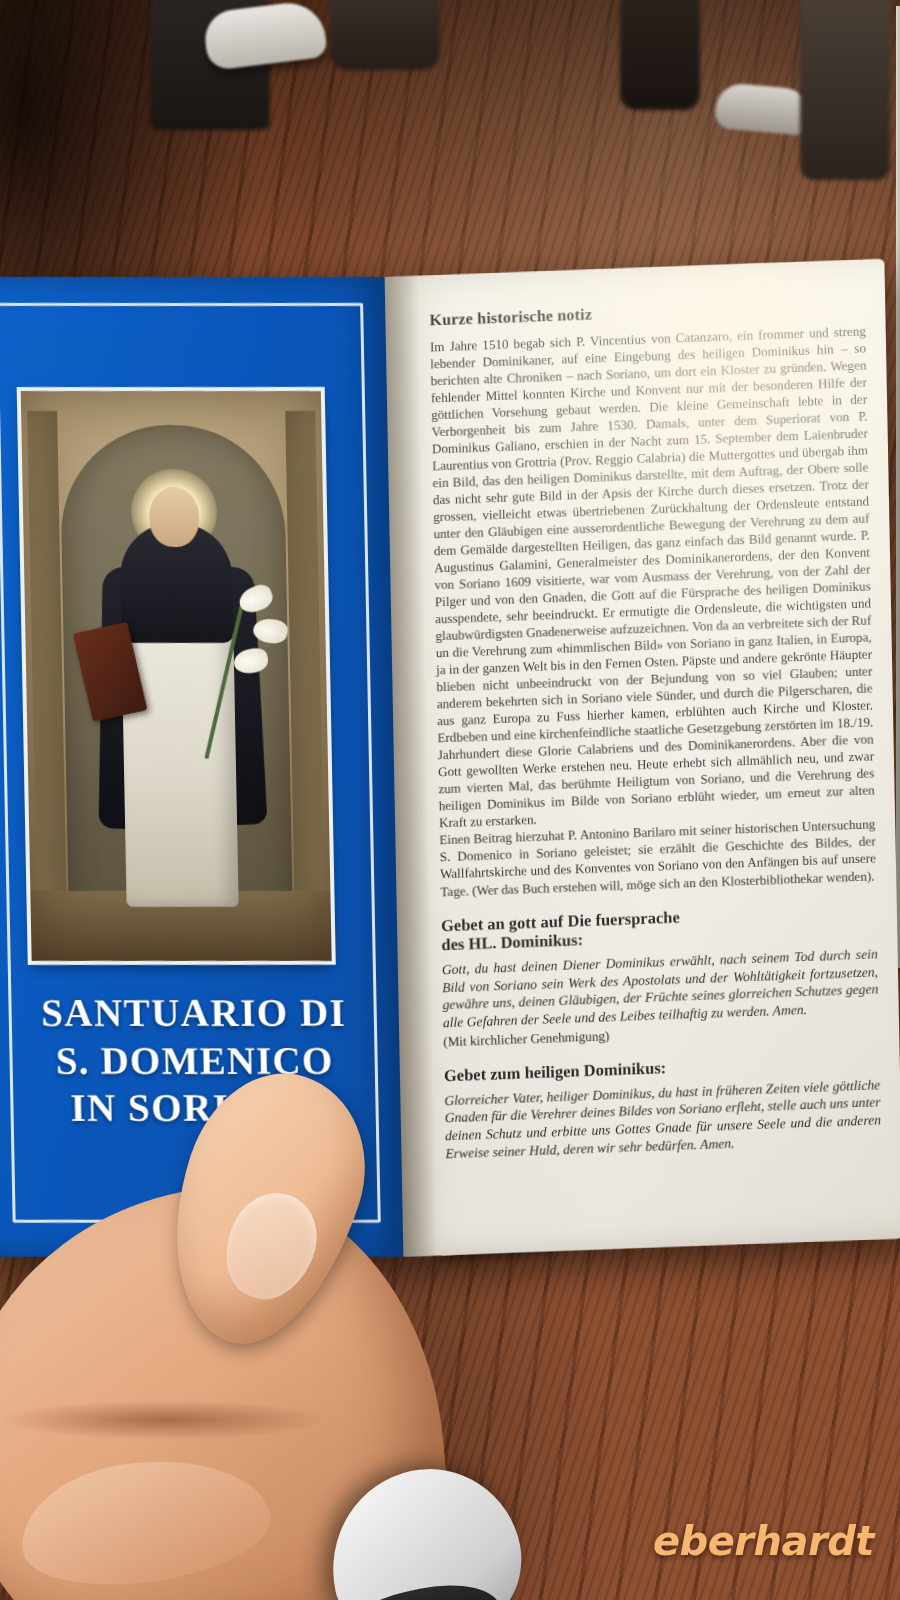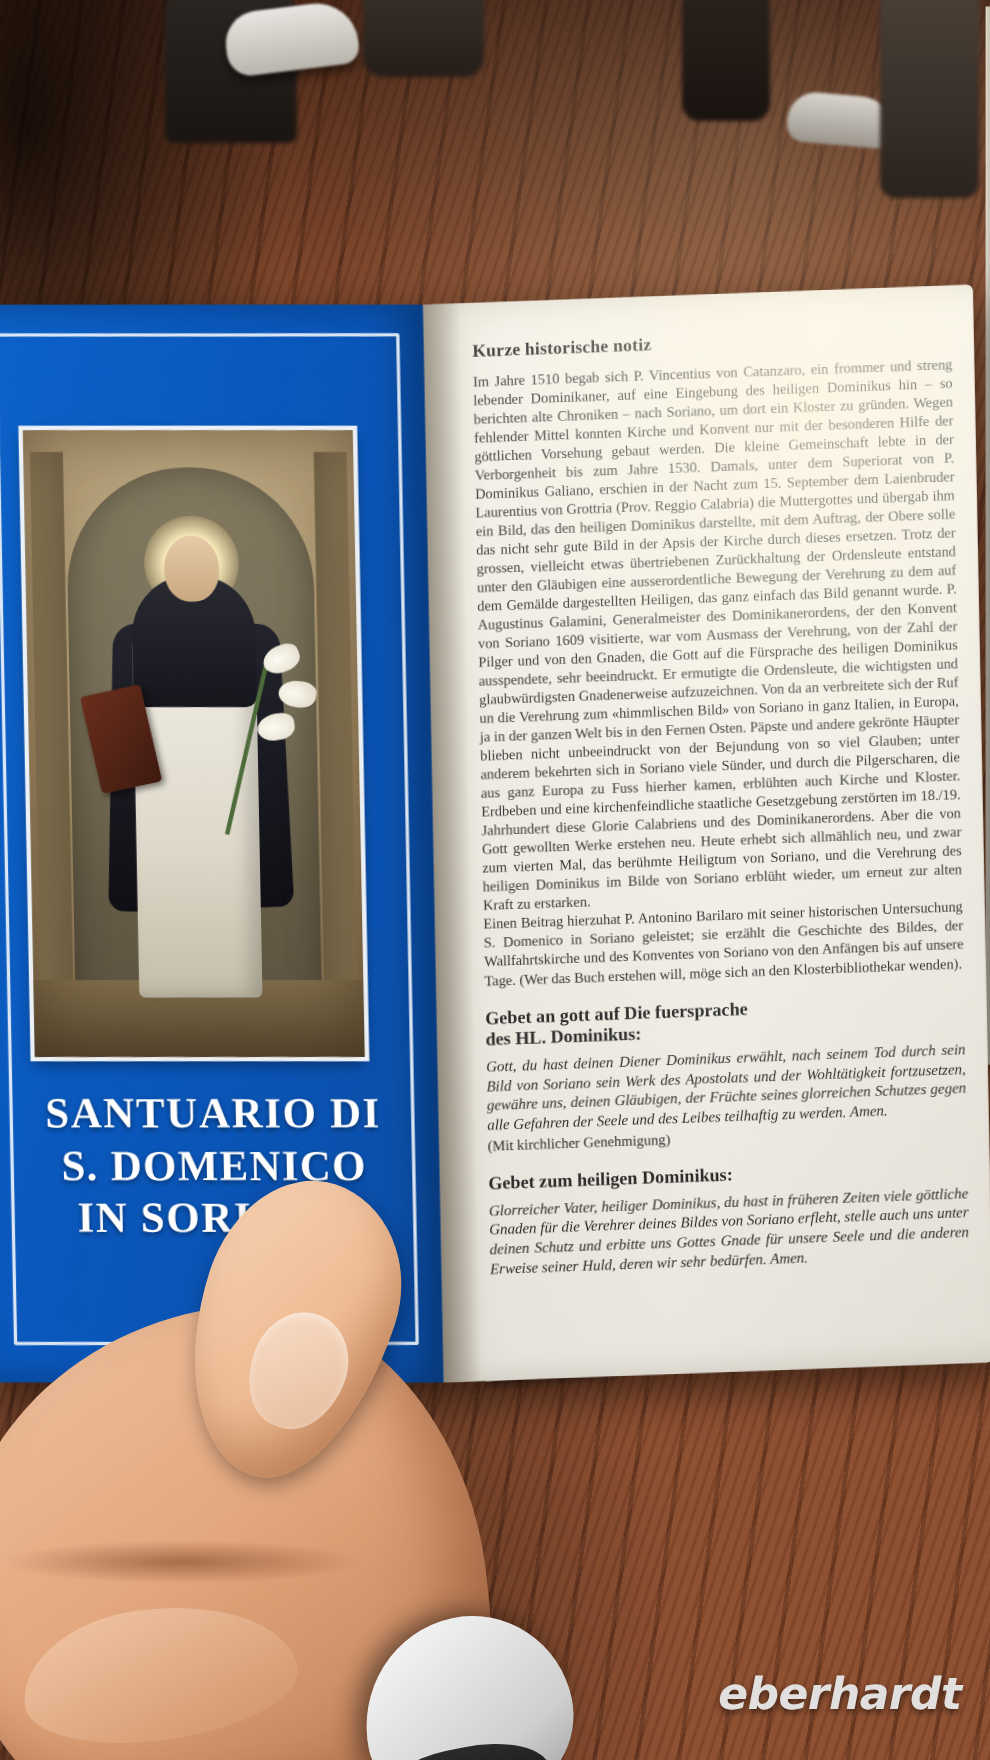--- a/index.html
+++ b/index.html
@@ -413,21 +413,21 @@
     z-index: 28;
     box-shadow: 0 4px 8px rgba(0,0,0,.4);
   }
 
   
   .watermark {
     position: absolute;
     right: 26px;
     bottom: 36px;
     z-index: 60;
-    color: #e5e5e5;
+    color: #fdba74;
     font-family: "DejaVu Sans", sans-serif;
     font-weight: bold;
     font-style: italic;
     font-size: 40px;
     letter-spacing: -0.5px;
     text-shadow: 0 2px 6px rgba(0,0,0,.55);
     opacity: .97;
   }
 
   

